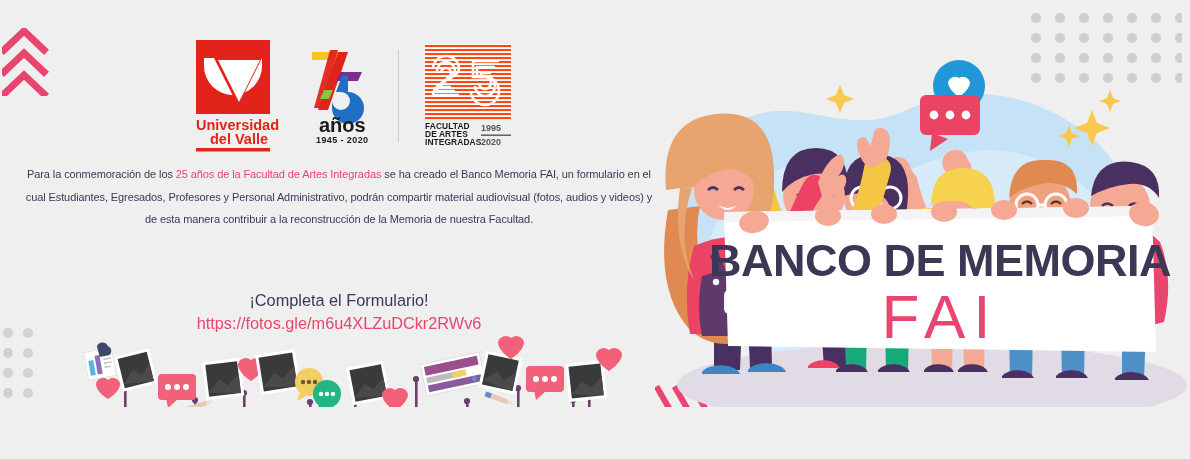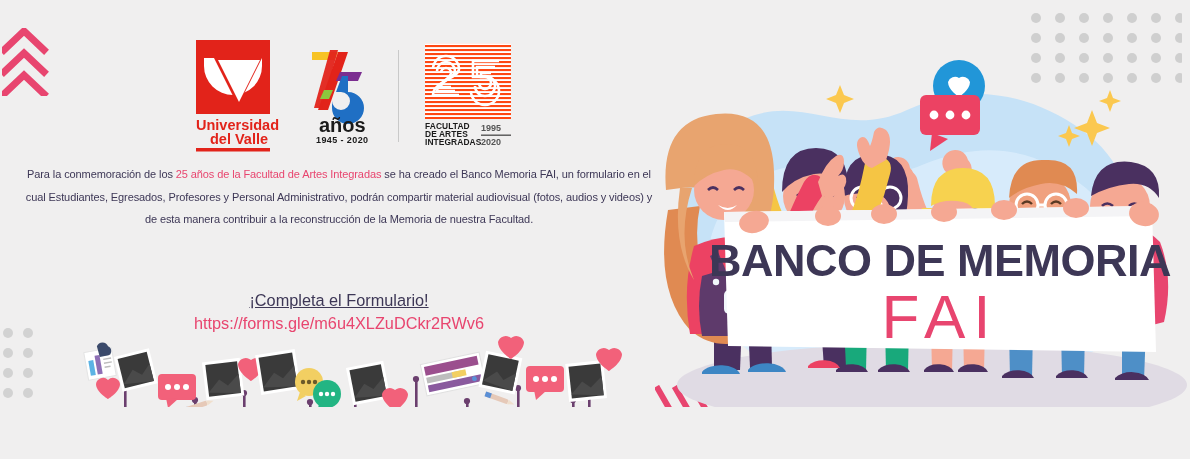--- a/index.html
+++ b/index.html
@@ -33,21 +33,21 @@
   .textblock {
     position: absolute; left: 24px; top: 163px; width: 630px;
     text-align: center;
     color: #3d3756;
     font-size: 11px;
     line-height: 22.6px;
     letter-spacing: -0.1px;
   }
   .textblock .pink { color: #e8456f; }
   .cta { position: absolute; left: 24px; top: 289px; width: 630px; text-align: center; }
-  .cta-line { color: #3d3756; font-size: 16.3px; line-height: 22px; text-decoration: underline; }
+  .cta-line { color: #3d3756; font-size: 16.3px; line-height: 22px; }
   .cta-url { color: #e8456f; font-size: 16.3px; line-height: 24px; display: block; text-decoration: none; }
 
   
   .timeline { position: absolute; left: 78px; top: 336px; width: 545px; height: 100px; }
   .people { position: absolute; left: 632px; top: 0px; width: 558px; height: 459px; }
 </style>
 </head>
 <body>
 
 <div id="banner">
@@ -188,21 +188,21 @@
       <text x="58" y="90" font-family="'Liberation Sans',sans-serif" font-size="9" font-weight="bold" fill="#555">1995</text>
       <rect x="58" y="93.5" width="30" height="1.4" fill="#555"></rect>
       <text x="58" y="104" font-family="'Liberation Sans',sans-serif" font-size="9" font-weight="bold" fill="#555">2020</text>
     </svg>
   </div>
 
   <div class="textblock"><span>Para la conmemoración de los </span><span class="pink">25 años de la Facultad de Artes Integradas</span><span> se ha creado el Banco Memoria FAI, un formulario en el cual Estudiantes, Egresados, Profesores y Personal Administrativo, podrán compartir material audiovisual (fotos, audios y videos) y de esta manera contribuir a la reconstrucción de la Memoria de nuestra Facultad.</span></div>
 
   <div class="cta">
     <div class="cta-line">¡Completa el Formulario!</div>
-    <a class="cta-url" href="#">https://forms.gle/m6u4XLZuDCkr2RWv6</a>
+    <a class="cta-url" href="#">https://fotos.gle/m6u4XLZuDCkr2RWv6</a>
   </div>
 
   <svg class="timeline" viewBox="0 0 545 100">
 
     <rect x="6" y="80" width="533" height="3.4" fill="#6b3f6e"></rect>
     <g fill="#6b3f6e">
       <rect x="46" y="48" width="2.6" height="33"></rect>
         <circle cx="47" cy="48" r="3.1"></circle>
       <rect x="116" y="64" width="2.6" height="17"></rect>
         <circle cx="117" cy="64" r="3.1"></circle>

